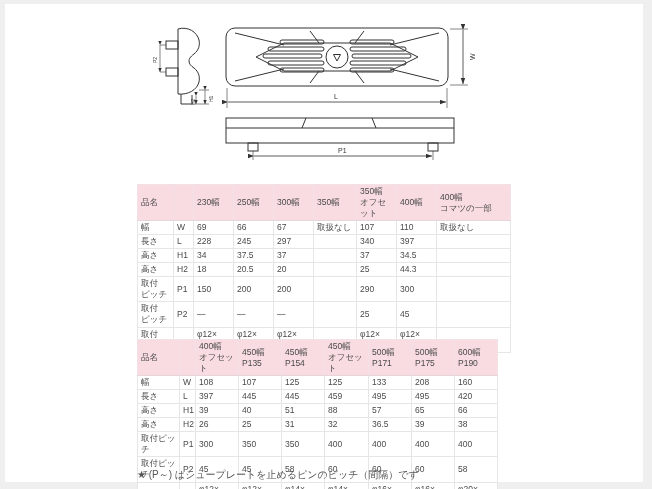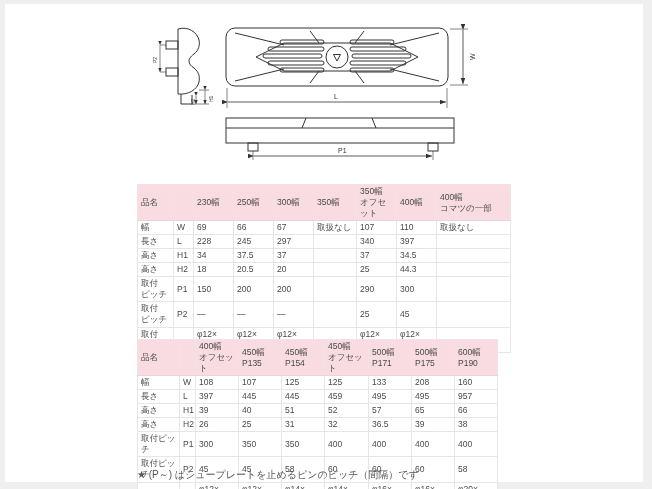--- a/index.html
+++ b/index.html
@@ -286,29 +286,29 @@
         </tr>
         <tr>
           <td>長さ</td>
           <td>L</td>
           <td>397</td>
           <td>445</td>
           <td>445</td>
           <td>459</td>
           <td>495</td>
           <td>495</td>
-          <td>957</td>
+          <td>420</td>
         </tr>
         <tr>
           <td>高さ</td>
           <td>H1</td>
           <td>39</td>
           <td>40</td>
           <td>51</td>
-          <td>52</td>
+          <td>88</td>
           <td>57</td>
           <td>65</td>
           <td>66</td>
         </tr>
         <tr>
           <td>高さ</td>
           <td>H2</td>
           <td>26</td>
           <td>25</td>
           <td>31</td>

